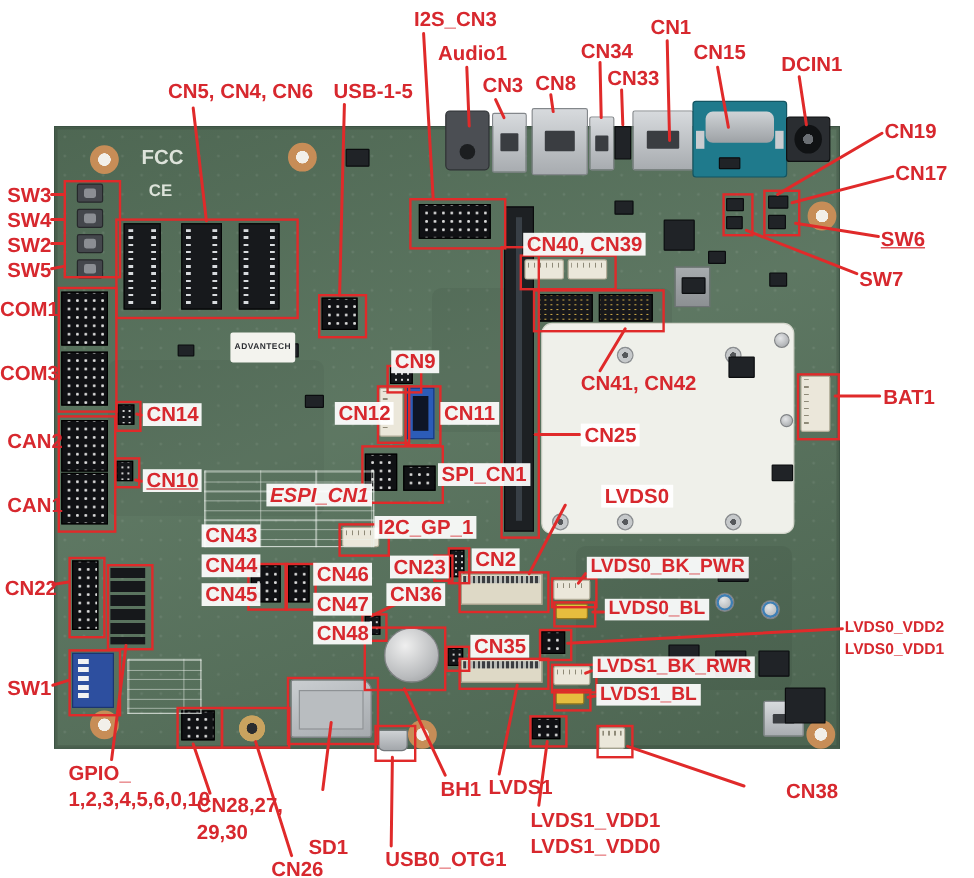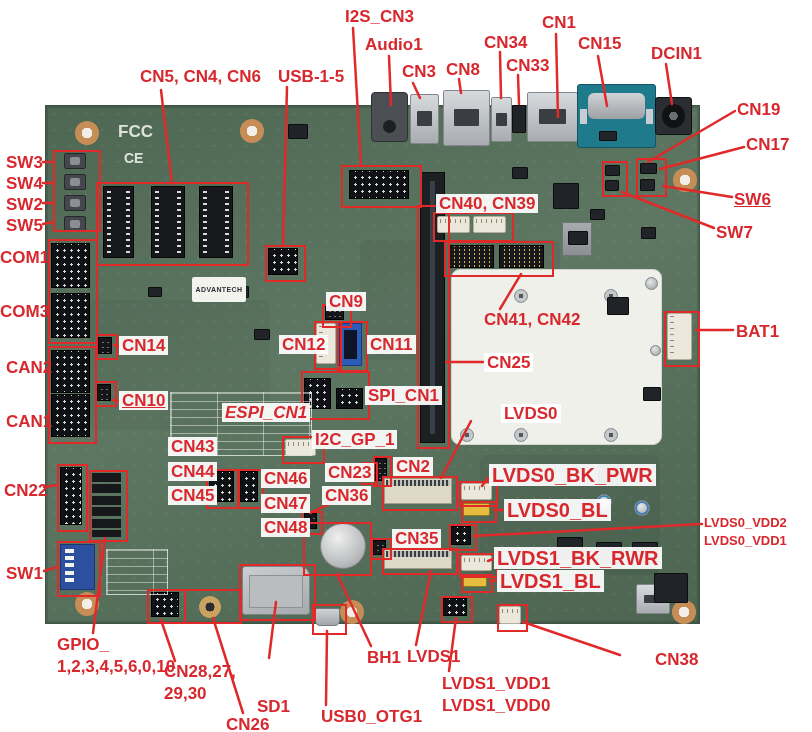--- a/index.html
+++ b/index.html
@@ -65,21 +65,21 @@
   .gpiocol{background:repeating-linear-gradient(180deg,#16181b 0 9px,rgba(0,0,0,0) 9px 11.5px)}
   .ant{border-radius:50%;background:radial-gradient(circle,#2a2c2f 0 28%,#c9a35f 30% 70%,rgba(0,0,0,0) 72%)}
   .musb{background:linear-gradient(180deg,#cfd2d5,#a3a7ab);border:1px solid #74787c;border-radius:2px 2px 5px 5px}
   .silk{position:absolute;color:#dde3da;z-index:6;font-family:"Liberation Sans",sans-serif}
   .adv{background:#f3f3ee;border-radius:2px;color:#2c2e33;font:bold 7px "Liberation Sans",sans-serif;
        display:flex;align-items:center;justify-content:center;letter-spacing:.4px;z-index:6;position:absolute}
   #boxes .anno-box{position:absolute;border:2px solid #e02a2a;z-index:20}
   #labels .anno-label{position:absolute;color:#d7282e;font:bold 17px "Liberation Sans",sans-serif;
        white-space:pre-line;line-height:1.3;z-index:30}
   #labels .anno-label.bg{background:rgba(255,255,255,.93);padding:0 3px;line-height:1.12}
-  #labels .anno-label.mid{font-size:20px}
+  #labels .anno-label.mid{font-size:16px}
   #labels .anno-label.small{font-size:13px}
   #lines{position:absolute;left:0;top:0;z-index:25;pointer-events:none}
   #lines line{stroke:#e02a2a;stroke-width:2.5;stroke-linecap:round}
 </style>
 </head>
 <body>
 
 <div class="stage">
 
   <div class="board"></div>

